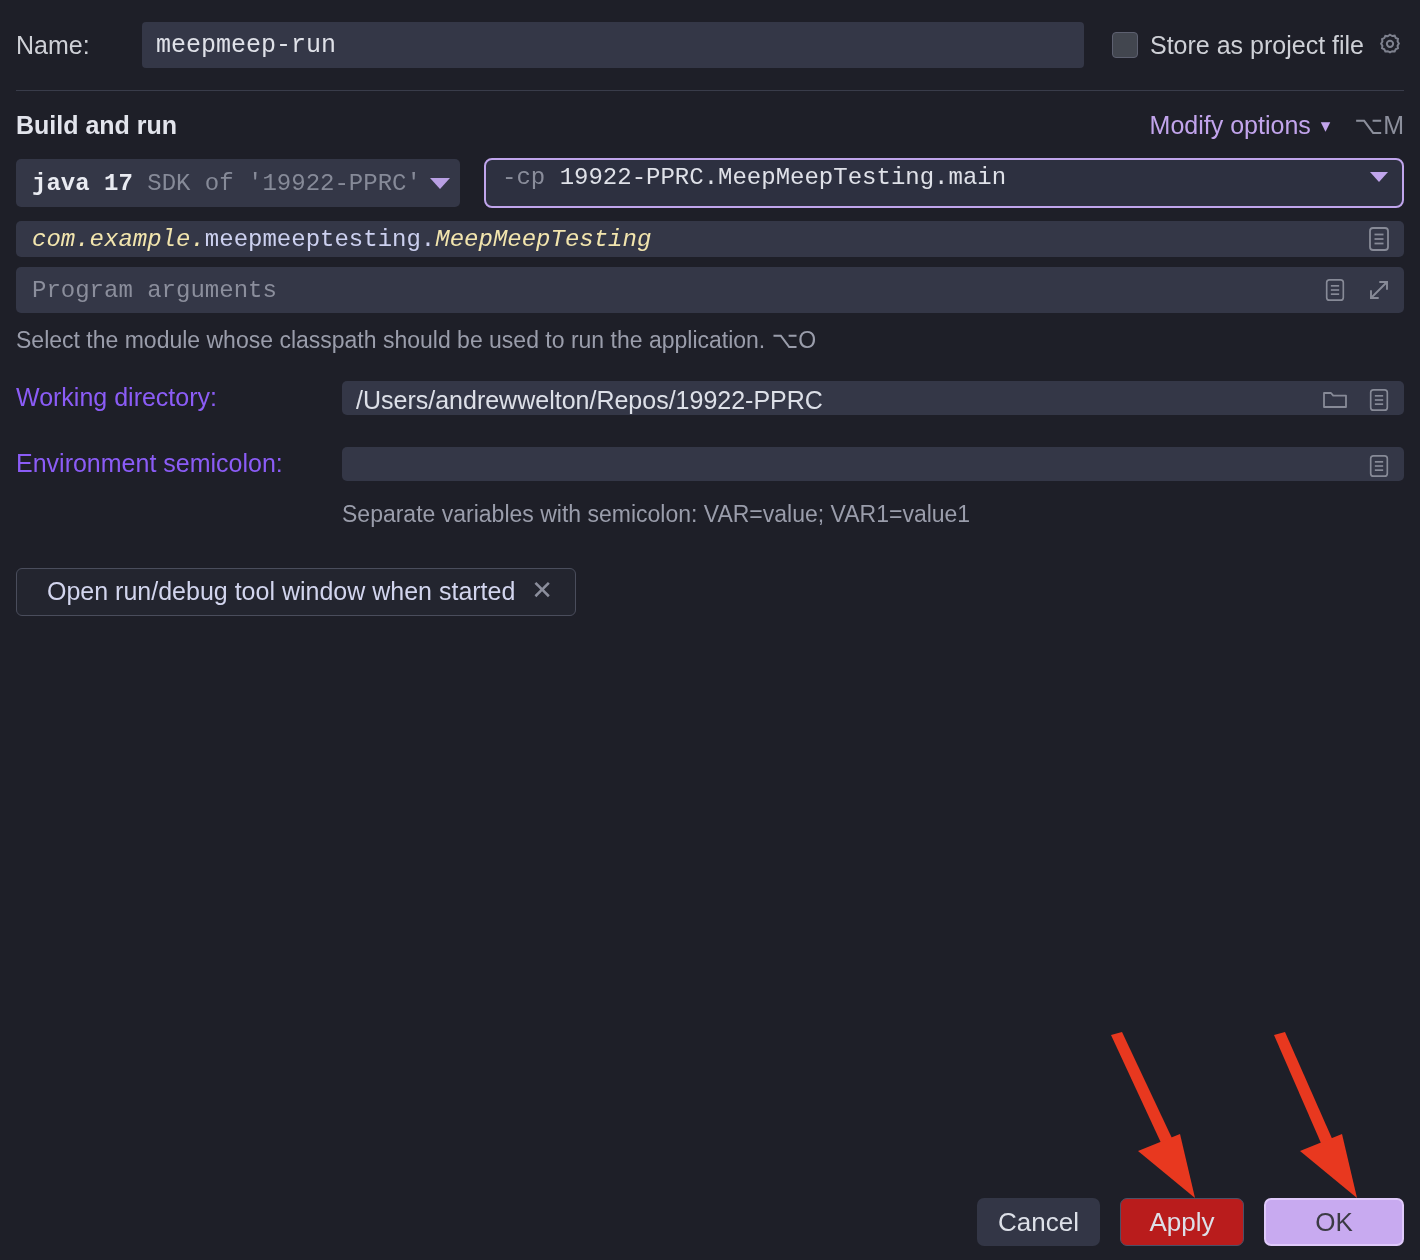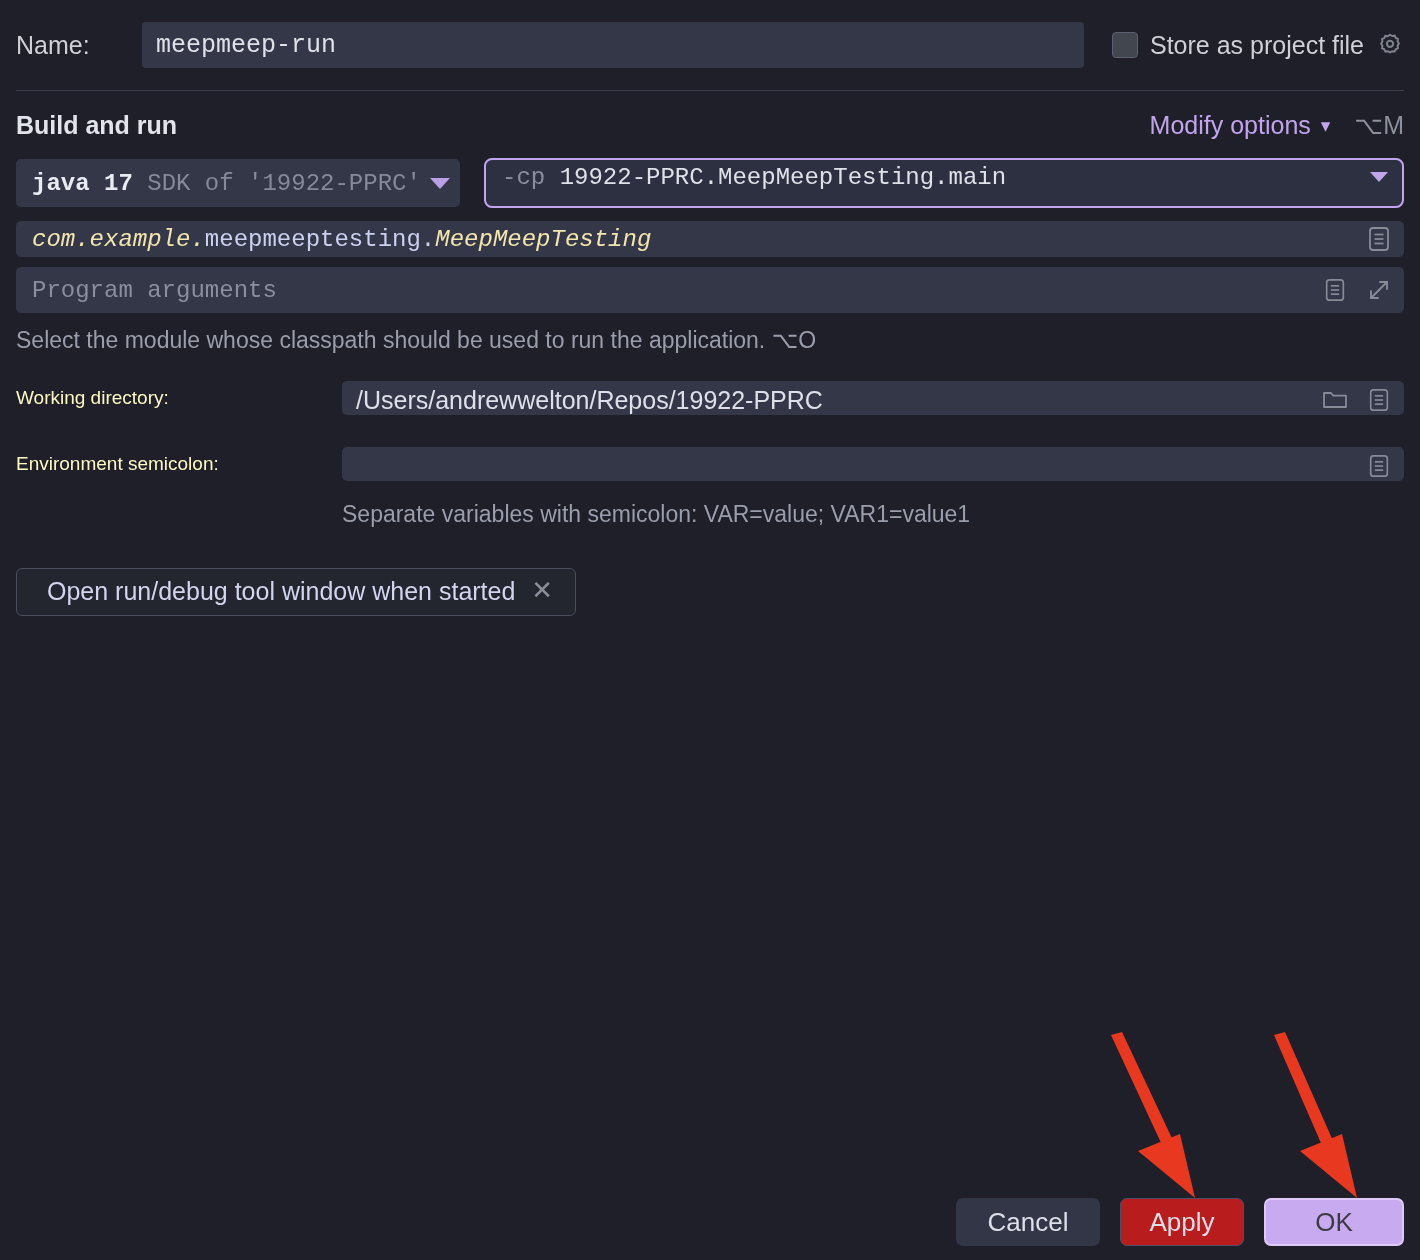--- a/index.html
+++ b/index.html
@@ -228,22 +228,22 @@
   .hint-indent { margin-left: 326px; margin-top: 14px; }
 
   
   .labeled-row {
     display: flex;
     align-items: center;
     margin-top: 20px;
     height: 46px;
   }
   .row-label {
-    font-size: 19px;
-    color: #fef9c3;
+    font-size: 25px;
+    color: #8b5cf6;
     width: 326px;
     flex: 0 0 326px;
   }
   .row-field {
     flex: 1;
     height: 34px;
     background: #343747;
     border-radius: 5px;
     display: flex;
     align-items: flex-end;
@@ -307,21 +307,21 @@
     font-family: "Liberation Sans", sans-serif;
     display: flex;
     align-items: center;
     justify-content: center;
     border: 1px solid transparent;
     cursor: pointer;
   }
   .btn-cancel {
     background: #333646;
     color: #dde0e8;
-    width: 144px;
+    width: 123px;
   }
   .btn-apply {
     background: #b91c1c;
     color: #dde0e8;
     width: 124px;
     border: 1px solid #4c5066;
   }
   .btn-ok {
     background: #c8aaf0;
     color: #3b3b44;

